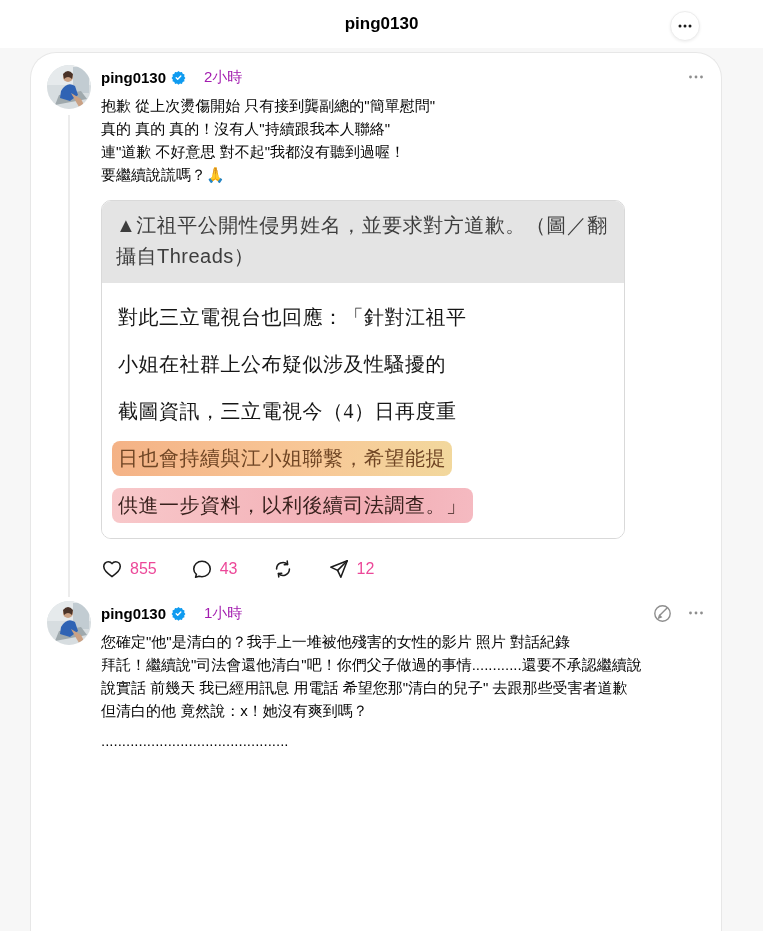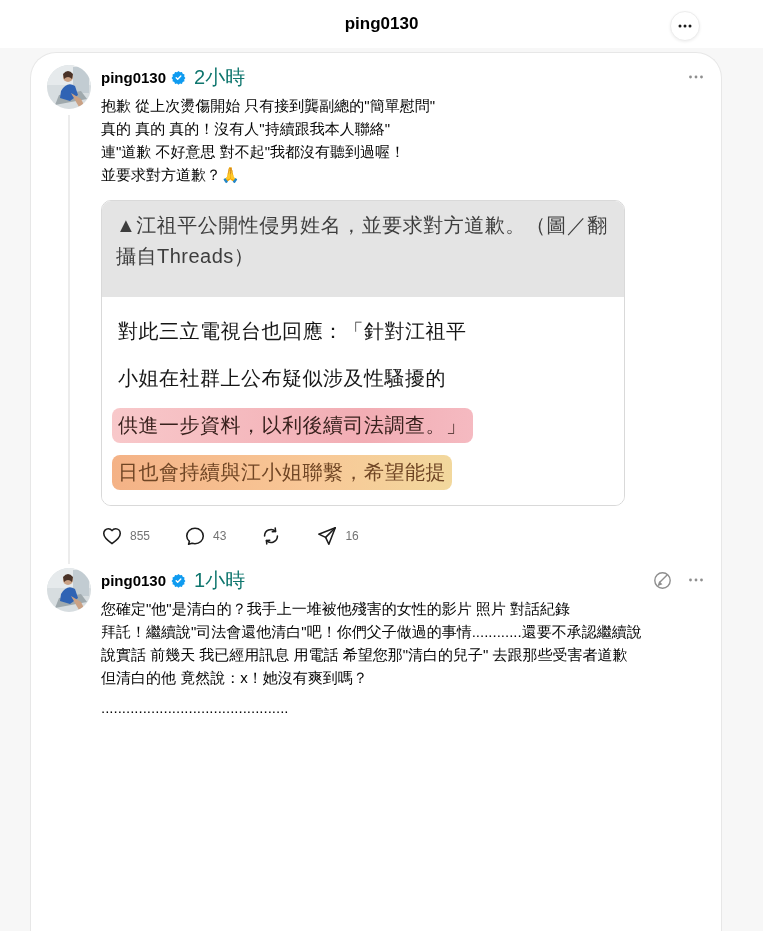--- a/index.html
+++ b/index.html
@@ -22,47 +22,47 @@
   .post { display:grid; grid-template-columns:44px 1fr; column-gap:10px; position:relative; }
   .post + .post { margin-top:12px; }
   .thread-line { position:absolute; left:21px; top:50px; bottom:-8px; width:2px; background:#ececec; }
 
   .avatar { width:44px; height:44px; border-radius:50%; overflow:hidden; position:relative; z-index:1; cursor:pointer; }
   .post-main { grid-column:2; min-width:0; }
 
   .post-head { display:flex; align-items:center; gap:5px; height:22px; margin-top:1px; }
   .username { font-size:15px; font-weight:700; color:#000; cursor:pointer; }
   .badge { display:flex; }
-  .timestamp { font-size:20px; color:#0f766e; margin-left:3px; }
+  .timestamp { font-size:15px; color:#a21caf; margin-left:13px; }
   .head-spacer { flex:1; }
   .head-icons { display:flex; align-items:center; gap:14px; }
   .icon-btn { display:flex; align-items:center; cursor:pointer; }
 
   .post-text { margin-top:6px; }
   .tl { font-size:15px; line-height:23px; color:#050505; word-break:break-all; }
   .tl-gap { height:7px; }
 
   
   .embed { margin-top:14px; width:524px; border:1px solid #d9d9d9; border-radius:10px;
     overflow:hidden; cursor:pointer; }
-  .embed-caption { background:#e4e4e4; padding:9px 14px 25px; font-size:20px; line-height:31px;
+  .embed-caption { background:#e4e4e4; padding:9px 14px 11px; font-size:20px; line-height:31px;
     color:#3d3d3d; font-weight:500; letter-spacing:.5px; }
   .embed-article { background:#fff; padding:11px 16px 9px; }
   .aline { height:47px; display:flex; align-items:center; font-size:20px; font-weight:500;
     color:#161616; letter-spacing:.5px; white-space:nowrap;font-family:Liberation Serif, serif; }
   .hl { padding:4px 6px; border-radius:8px; }
   .hl-full { margin-left:-6px; }
   .hl-peach { background:linear-gradient(92deg,#f4b286,#f8c897 60%,#f2d89d); color:#6f4524; }
   .hl-pink  { background:linear-gradient(92deg,#f8c8ca,#f2adb4 70%,#f5bac1); color:#38211d; }
 
   
   .actions { display:flex; align-items:center; gap:26px; margin:12px 0 2px -4px; height:36px; }
   .action { display:flex; align-items:center; gap:7px; padding:0 4px; cursor:pointer; }
   .action svg { stroke:#1c1c1c; }
-  .count { font-size:12px; color:#737373; }
+  .count { font-size:16px; color:#ec4899; }
 
   svg.oicon { fill:none; stroke-width:1.7; stroke-linecap:round; stroke-linejoin:round; }
 </style>
 </head>
 <body>
 
 <header class="topbar">
   <div class="topbar-title">ping0130</div>
   <div class="topbar-more">
     <svg width="16" height="16" viewBox="0 0 16 16">
@@ -108,37 +108,40 @@
                 <circle cx="14.5" cy="9" r="1.4" fill="#8e8e8e"></circle>
             </svg>
           </span>
         </span>
       </div>
 
       <div class="post-text">
           <div class="tl">抱歉 從上次燙傷開始 只有接到龔副總的"簡單慰問"</div>
           <div class="tl">真的 真的 真的！沒有人"持續跟我本人聯絡"</div>
           <div class="tl">連"道歉 不好意思 對不起"我都沒有聽到過喔！</div>
-          <div class="tl">並要求對方道歉？🙏</div>
+          <div class="tl">要繼續說謊嗎？🙏</div>
         </div>
 
       <div class="embed">
         <div class="embed-caption">▲江祖平公開性侵男姓名，並要求對方道歉。（圖／翻攝自Threads）</div>
         <div class="embed-article">
             <div class="aline">
               <span>對此三立電視台也回應：「針對江祖平</span>
             </div>
             <div class="aline">
               <span>小姐在社群上公布疑似涉及性騷擾的</span>
             </div>
             <div class="aline">
+              <span>截圖資訊，三立電視今（4）日再度重</span>
+            </div>
+            <div class="aline">
+              <span class="hl hl-peach hl-full">日也會持續與江小姐聯繫，希望能提</span>
+            </div>
+            <div class="aline">
               <span class="hl hl-pink hl-full">供進一步資料，以利後續司法調查。」</span>
-            </div>
-            <div class="aline">
-              <span class="hl hl-peach hl-full">日也會持續與江小姐聯繫，希望能提</span>
             </div>
           </div>
       </div>
 
       <div class="actions">
         <span class="action">
           <svg class="oicon" width="22" height="22" viewBox="0 0 24 24">
             <path d="M12 20.3C7.4 17.2 3 13.6 3 9.4 3 6.4 5.2 4 8 4c1.6 0 3.1.8 4 2.1C12.9 4.8 14.4 4 16 4c2.8 0 5 2.4 5 5.4 0 4.2-4.4 7.8-9 10.9z"></path>
           </svg>
           <span class="count">855</span>
@@ -155,21 +158,21 @@
               <polyline points="16.6 3.4 17 7 13.4 7.4"></polyline>
             <path d="M19 12a7 7 0 0 1-11.9 5"></path>
               <polyline points="7.4 20.6 7 17 10.6 16.6"></polyline>
           </svg>
         </span>
         <span class="action">
           <svg class="oicon" width="22" height="22" viewBox="0 0 24 24">
             <path d="M21 3 10.5 13.5"></path>
               <path d="M21 3 14 21l-3.5-7.5L3 10z"></path>
           </svg>
-          <span class="count">16</span>
+          <span class="count">12</span>
         </span>
       </div>
     </div>
   </article>
 
   <article class="post">
     <div class="avatar">
       <svg width="44" height="44" viewBox="0 0 44 44">
         <rect width="44" height="44" fill="#d7dde0"></rect>
         <rect x="0" y="0" width="44" height="20" fill="#e6eaec"></rect>

